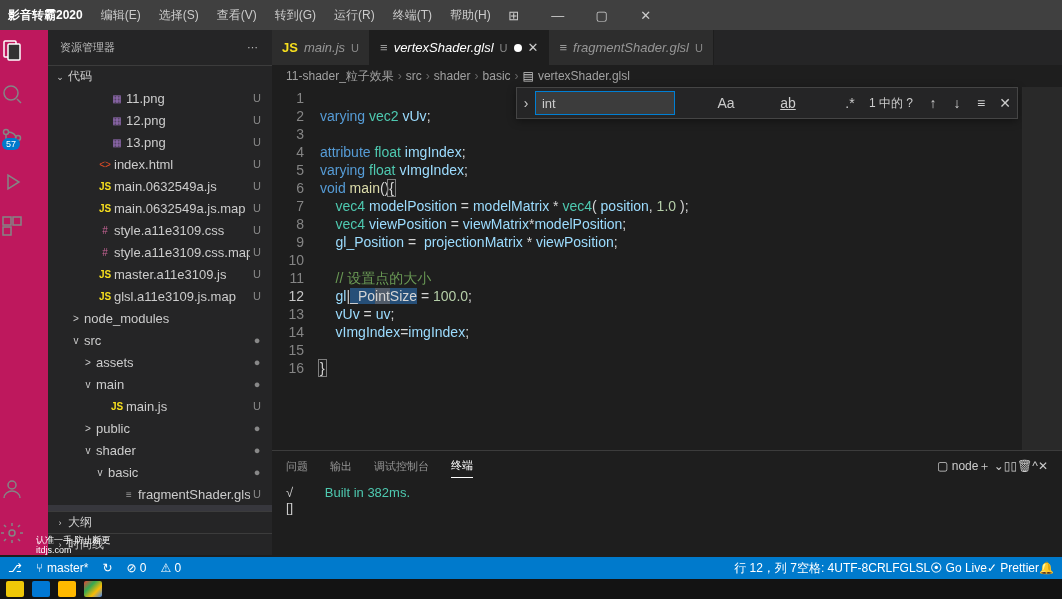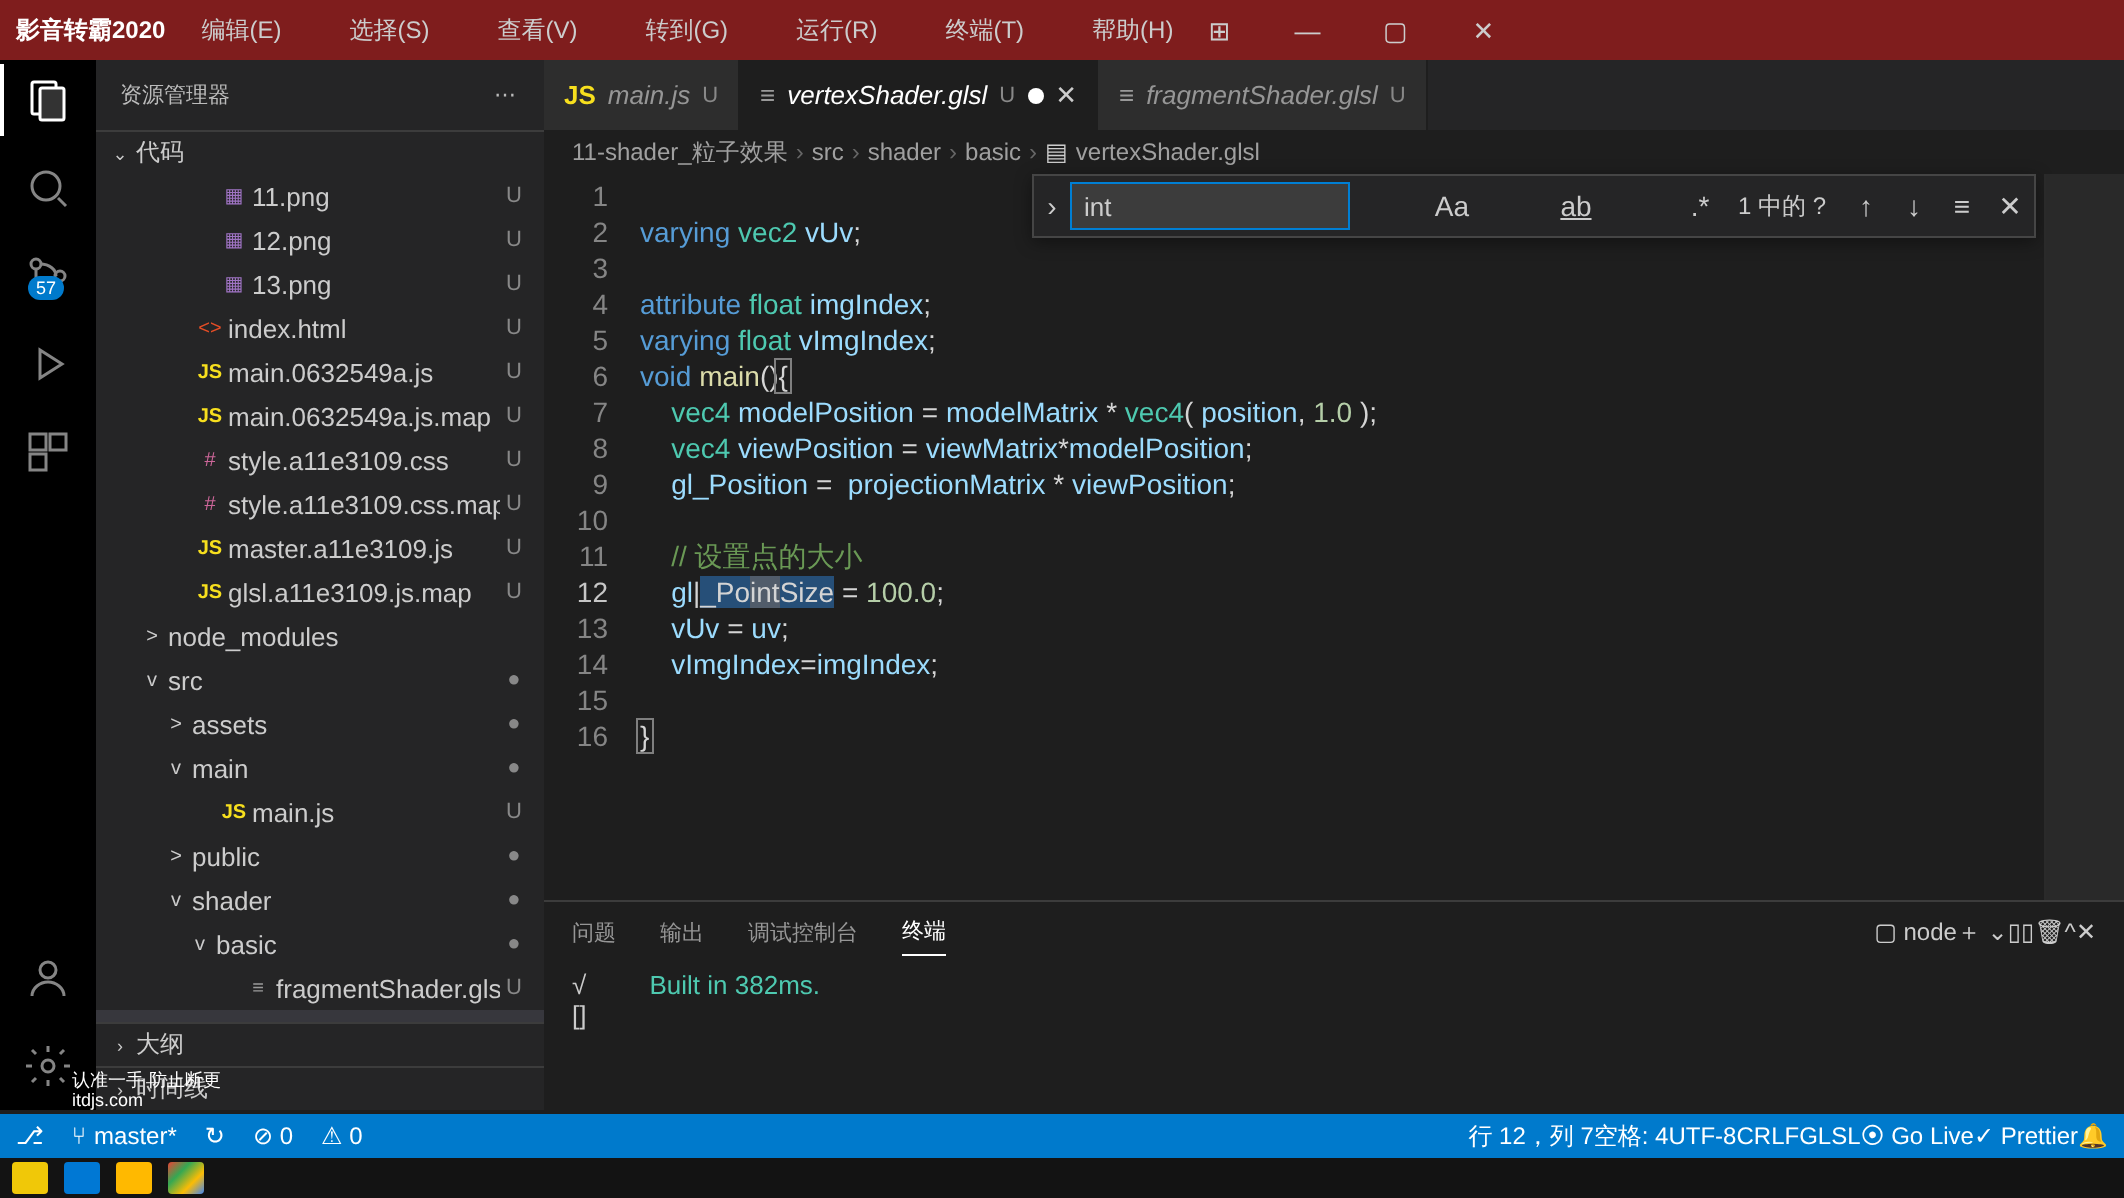--- a/index.html
+++ b/index.html
@@ -1,30 +1,30 @@
 <!DOCTYPE html>
 <html><head>
 <meta charset="utf-8">
 <style>
 * { margin: 0; padding: 0; box-sizing: border-box; font-family: "Segoe UI", sans-serif; }
 body { background: #1e1e1e; color: #cccccc; font-size: 13px; width: 1062px; height: 599px; overflow: hidden; position: relative; }
 
 
-.titlebar { height: 30px; background: #7f1d1d; display: flex; align-items: center; padding: 0 8px; }
+.titlebar { height: 30px; background: #404040; display: flex; align-items: center; padding: 0 8px; }
 .titlebar .logo { color: #fff; font-weight: bold; font-size: 12px; margin-right: 10px; }
-.titlebar .menus { display: flex; gap: 18px; }
+.titlebar .menus { display: flex; gap: 2px; }
 .titlebar .menus span { padding: 4px 8px; font-size: 12px; color: #ccc; cursor: pointer; }
 .titlebar .title { flex: 1; text-align: center; font-size: 12px; color: #ccc; }
 .titlebar .win-controls { display: flex; gap: 14px; align-items: center; }
 .titlebar .win-controls span { width: 30px; text-align: center; cursor: pointer; color: #ccc; }
 
 .main { display: flex; height: 525px; }
 
 
-.activitybar { width: 48px; background: #000000; display: flex; flex-direction: column; align-items: center; padding-top: 8px; gap: 20px; position: relative; }
+.activitybar { width: 48px; background: #be185d; display: flex; flex-direction: column; align-items: flex-start; padding-top: 8px; gap: 20px; position: relative; }
 .activitybar .icon { width: 24px; height: 24px; display: flex; align-items: center; justify-content: center; color: #858585; cursor: pointer; position: relative; }
 .activitybar .icon.active { color: #fff; }
 .activitybar .icon.active::before { content: ''; position: absolute; left: -12px; top: -6px; bottom: -6px; width: 2px; background: #fff; }
 .activitybar .badge { position: absolute; top: 12px; right: 4px; background: #007acc; color: #fff; border-radius: 8px; font-size: 9px; padding: 1px 4px; }
 .activitybar .bottom-icons { margin-top: auto; margin-bottom: 10px; display: flex; flex-direction: column; gap: 20px; align-items: center; }
 
 
 .sidebar { width: 224px; background: #252526; display: flex; flex-direction: column; }
 .sidebar-header { height: 35px; display: flex; align-items: center; justify-content: space-between; padding: 0 12px; font-size: 11px; color: #bbb; }
 .sidebar-header .dots { cursor: pointer; letter-spacing: 2px; }

